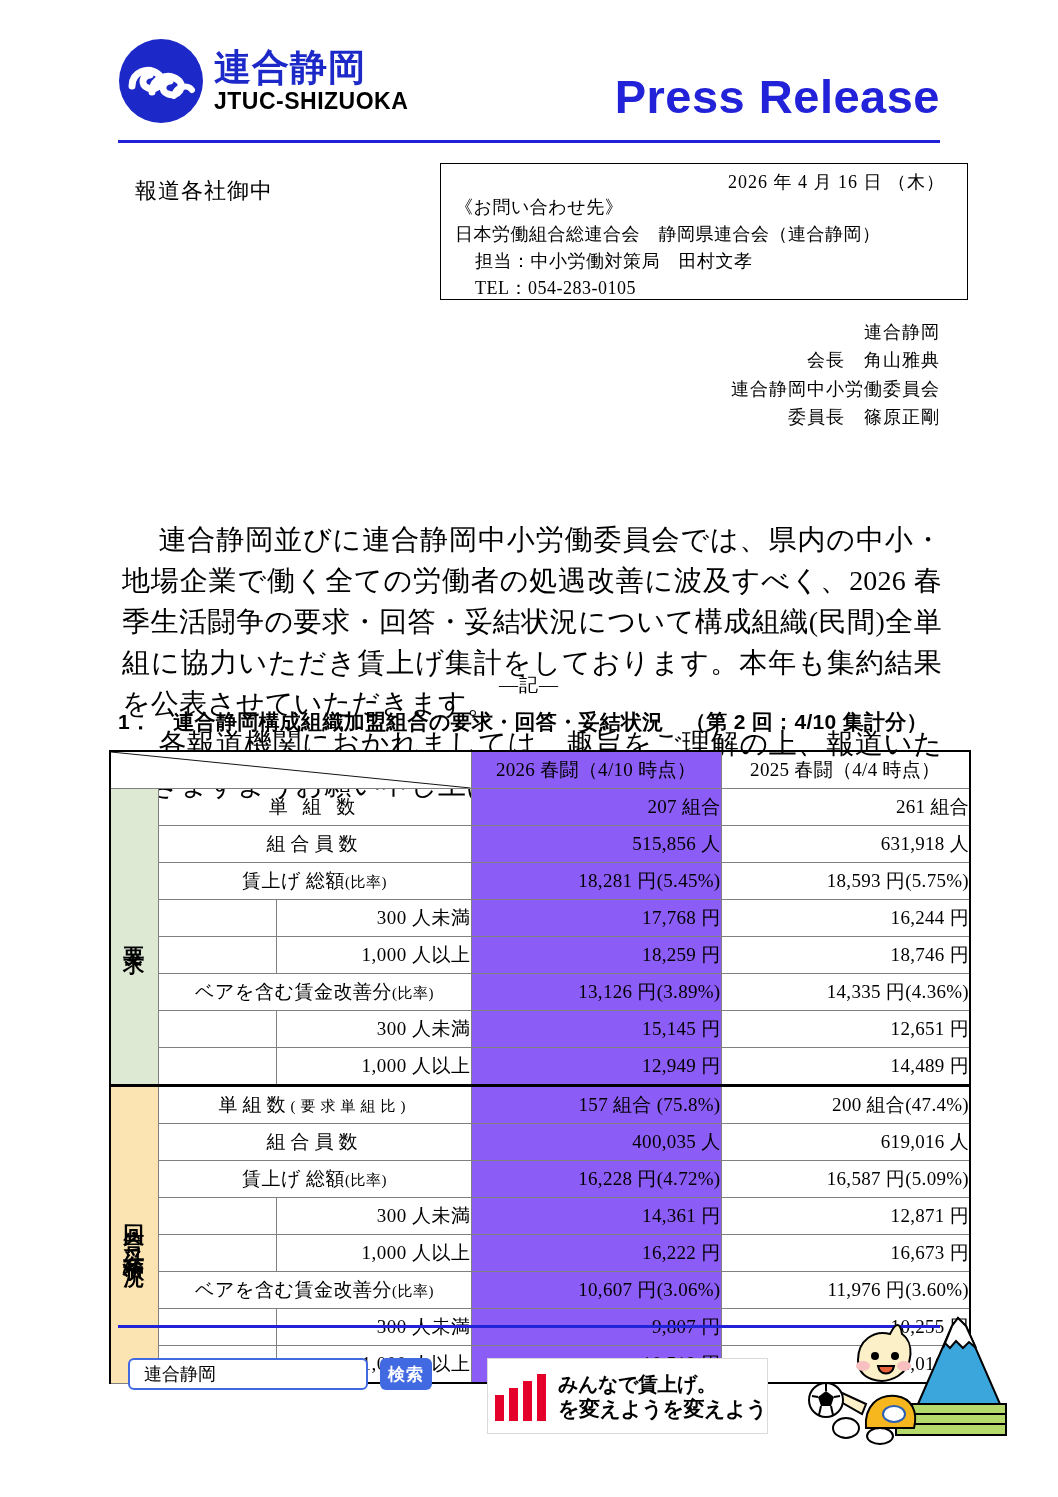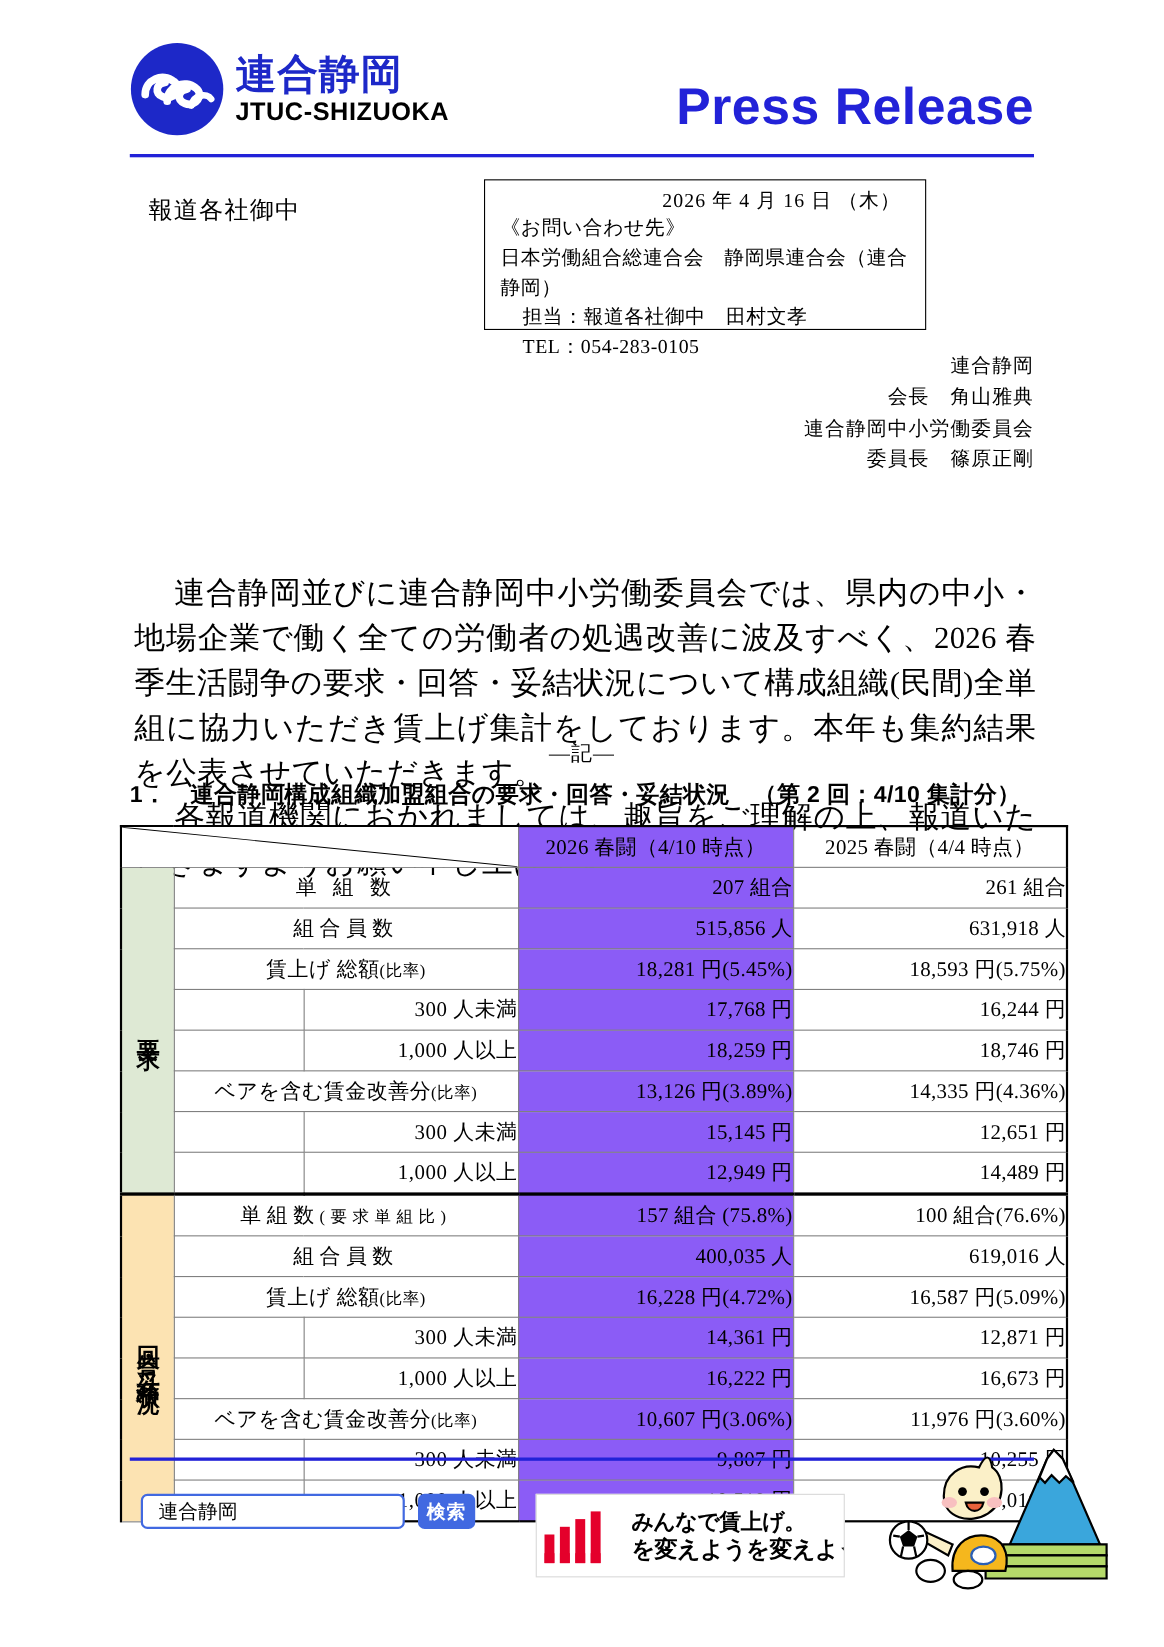--- a/index.html
+++ b/index.html
@@ -79,21 +79,21 @@
   
   .addressee {
     position: absolute;
     left: 135px; top: 176px;
     font-size: 22px;
     letter-spacing: 1px;
   }
   .contact-box {
     position: absolute;
     left: 440px; top: 163px;
-    width: 402px;
+    width: 528px;
     height: 137px;
     border: 1px solid #000;
     box-sizing: border-box;
     padding: 6px 14px 0 14px;
   }
   .contact-date {
     text-align: right;
     font-size: 18px;
     letter-spacing: 1px;
     padding-right: 8px;
@@ -312,21 +312,21 @@
     position: relative;
   }
   .bar::after {
     content: "";
     position: absolute;
     left: 0; bottom: 0;
     width: 9px; height: 9px;
     background: #e4002b;
   }
   .banner-text {
-    margin-left: 23px;
+    margin-left: 7px;
     line-height: 1.0;
   }
   .bt1 {
     font-family: "Liberation Sans", sans-serif;
     font-weight: bold;
     font-size: 20px;
     letter-spacing: -0.5px;
     white-space: nowrap;
   }
   .bt2 {
@@ -368,21 +368,21 @@
     <div class="press-release">Press Release</div>
   </div>
   <div class="header-rule"></div>
 
   <div class="addressee">報道各社御中</div>
 
   <div class="contact-box">
     <div class="contact-date">2026 年 4 月 16 日 （木）</div>
     <div class="contact-line">《お問い合わせ先》</div>
     <div class="contact-line">日本労働組合総連合会　静岡県連合会（連合静岡）</div>
-    <div class="contact-line contact-indent">担当：報道各社御中　田村文孝</div>
+    <div class="contact-line contact-indent">担当：中小労働対策局　田村文孝</div>
     <div class="contact-line contact-indent">TEL：054-283-0105</div>
   </div>
 
   <div class="signature">
     <div>連合静岡</div>
     <div>会長　角山雅典</div>
     <div>連合静岡中小労働委員会</div>
     <div>委員長　篠原正剛</div>
   </div>
 
@@ -464,21 +464,21 @@
         <td class="val cyan">12,949 円</td>
         <td class="val edge-right">14,489 円</td>
       </tr>
 
       <tr>
         <td class="side-ans edge-left thick-top" rowspan="8">
           <span class="vert-label">回答・妥結状況</span>
         </td>
         <td class="lab-center thick-top" colspan="2"><span>単組数</span><span class="ratio-sm">(要求単組比)</span></td>
         <td class="val cyan thick-top">157 組合 (75.8%)</td>
-        <td class="val edge-right thick-top">100 組合(76.6%)</td>
+        <td class="val edge-right thick-top">200 組合(47.4%)</td>
       </tr>
       <tr>
         <td class="lab-center" colspan="2">組合員数</td>
         <td class="val cyan">400,035 人</td>
         <td class="val edge-right">619,016 人</td>
       </tr>
       <tr>
         <td class="lab-left" colspan="2"><span>賃上げ 総額</span><span class="ratio-sm">(比率)</span></td>
         <td class="val cyan">16,228 円(4.72%)</td>
         <td class="val edge-right">16,587 円(5.09%)</td>

